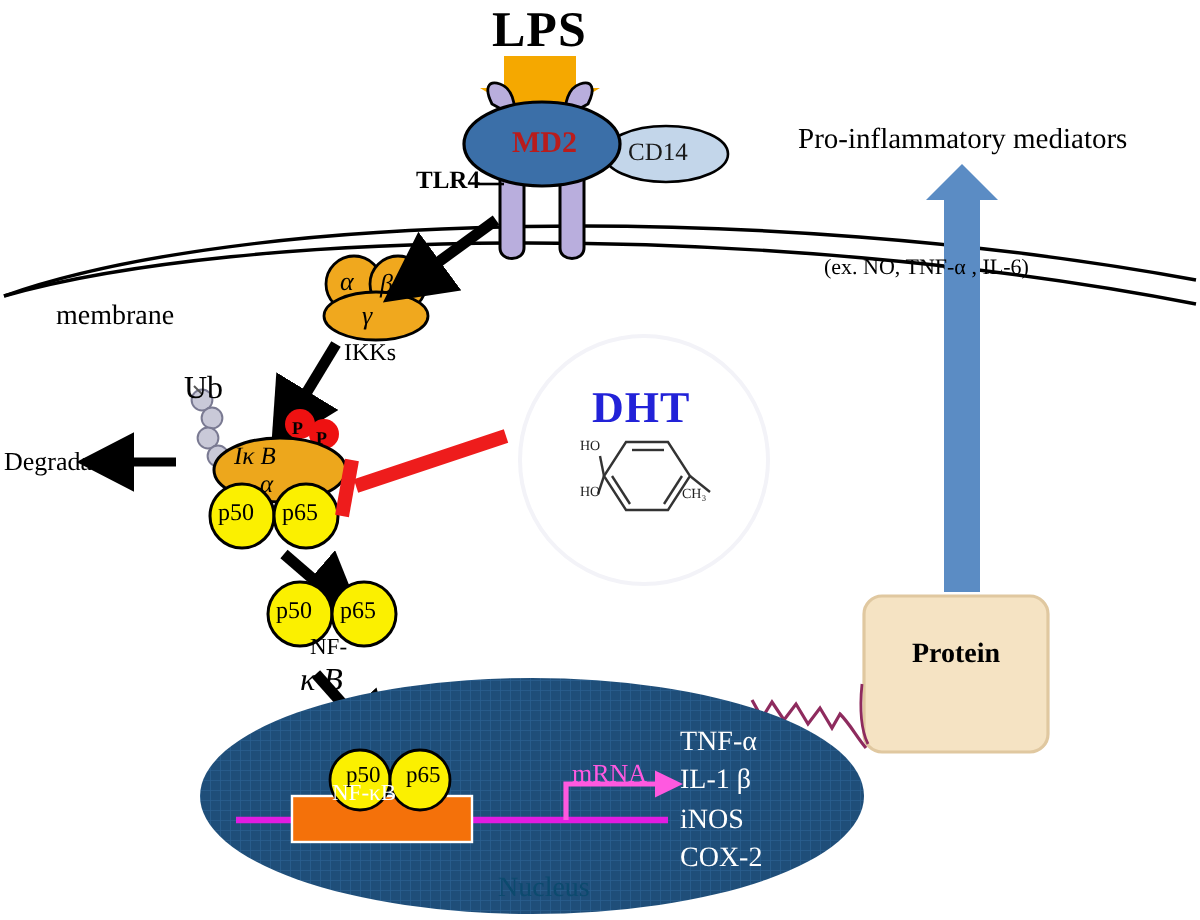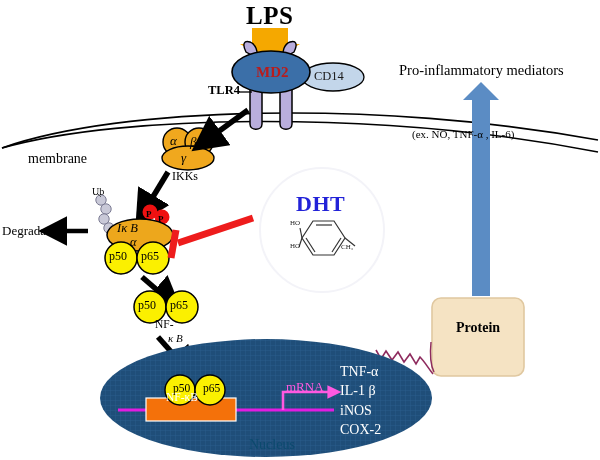--- a/index.html
+++ b/index.html
@@ -60,39 +60,39 @@
     font-size: 14px;
   }
 
   
   #ikk-alpha { left: 170px; top: 134px; font-size: 13px; }
   #ikk-beta  { left: 190px; top: 135px; font-size: 13px; }
   #ikk-gamma { left: 181px; top: 151px; font-size: 13px; }
   #ikks-label { left: 172px; top: 170px; font-size: 12px; }
 
   
-  #ub-label { left: 92px; top: 186px; font-size: 10px; }
+  #ub-label { left: 92px; top: 186px; font-size: 16px; }
   #ikb-label {
     left: 117px; top: 221px;
     font-size: 12.5px;
   }
   #ikb-alpha-label {
     left: 130px; top: 235px;
     font-size: 12.5px;
   }
   #p-left  { left: 146px; top: 209px; font-size: 9px; color:#000; font-weight:bold;}
   #p-right { left: 158px; top: 214px; font-size: 9px; color:#000; font-weight:bold;}
 
   #p50-bound { left: 109px; top: 250px; font-size: 12px; }
   #p65-bound { left: 141px; top: 250px; font-size: 12px; }
 
   #p50-free { left: 138px; top: 299px; font-size: 12px; }
   #p65-free { left: 170px; top: 299px; font-size: 12px; }
   #nfkb-free-1 { left: 155px; top: 318px; font-size: 11.5px; }
-  #nfkb-free-2 { left: 168px; top: 332px; font-size: 11px; }
+  #nfkb-free-2 { left: 150px; top: 332px; font-size: 16px; }
 
   #degradation-label { left: 2px; top: 224px; font-size: 13px; }
 
   
   #dht-title {
     left: 296px; top: 192px;
     font-size: 22px;
     font-weight: bold;
     color: #2222d8;
     letter-spacing: 0.5px;

